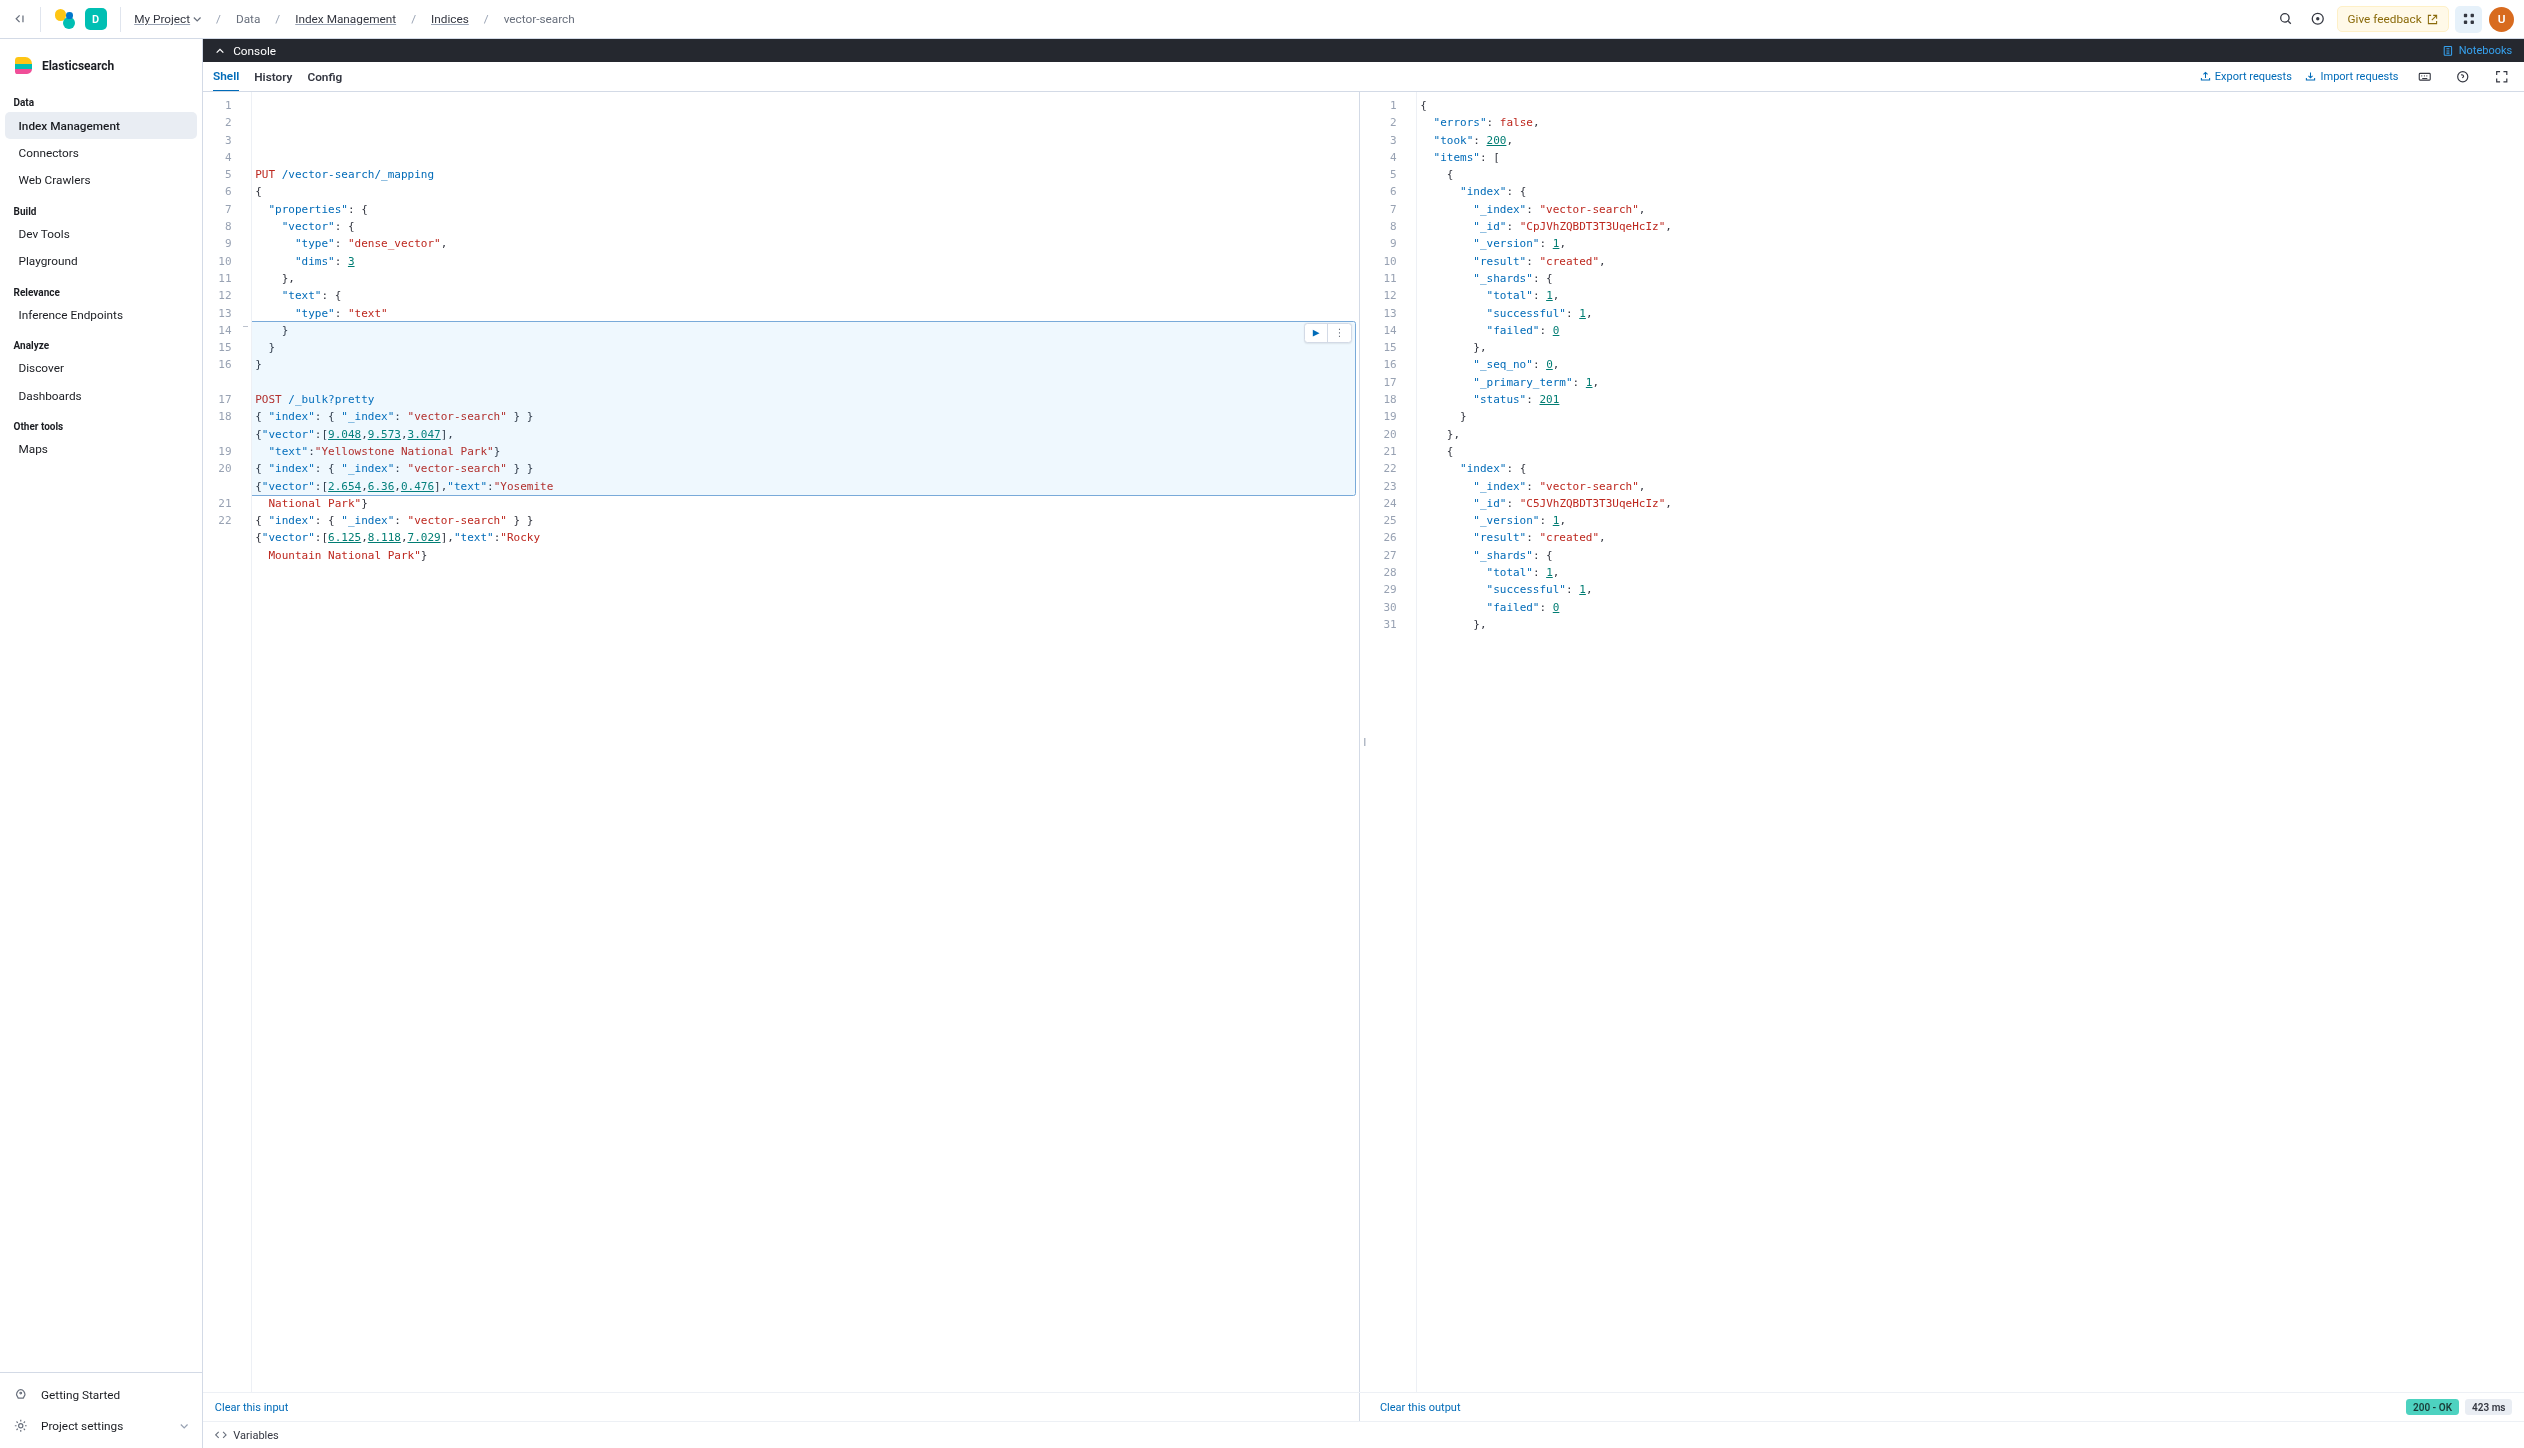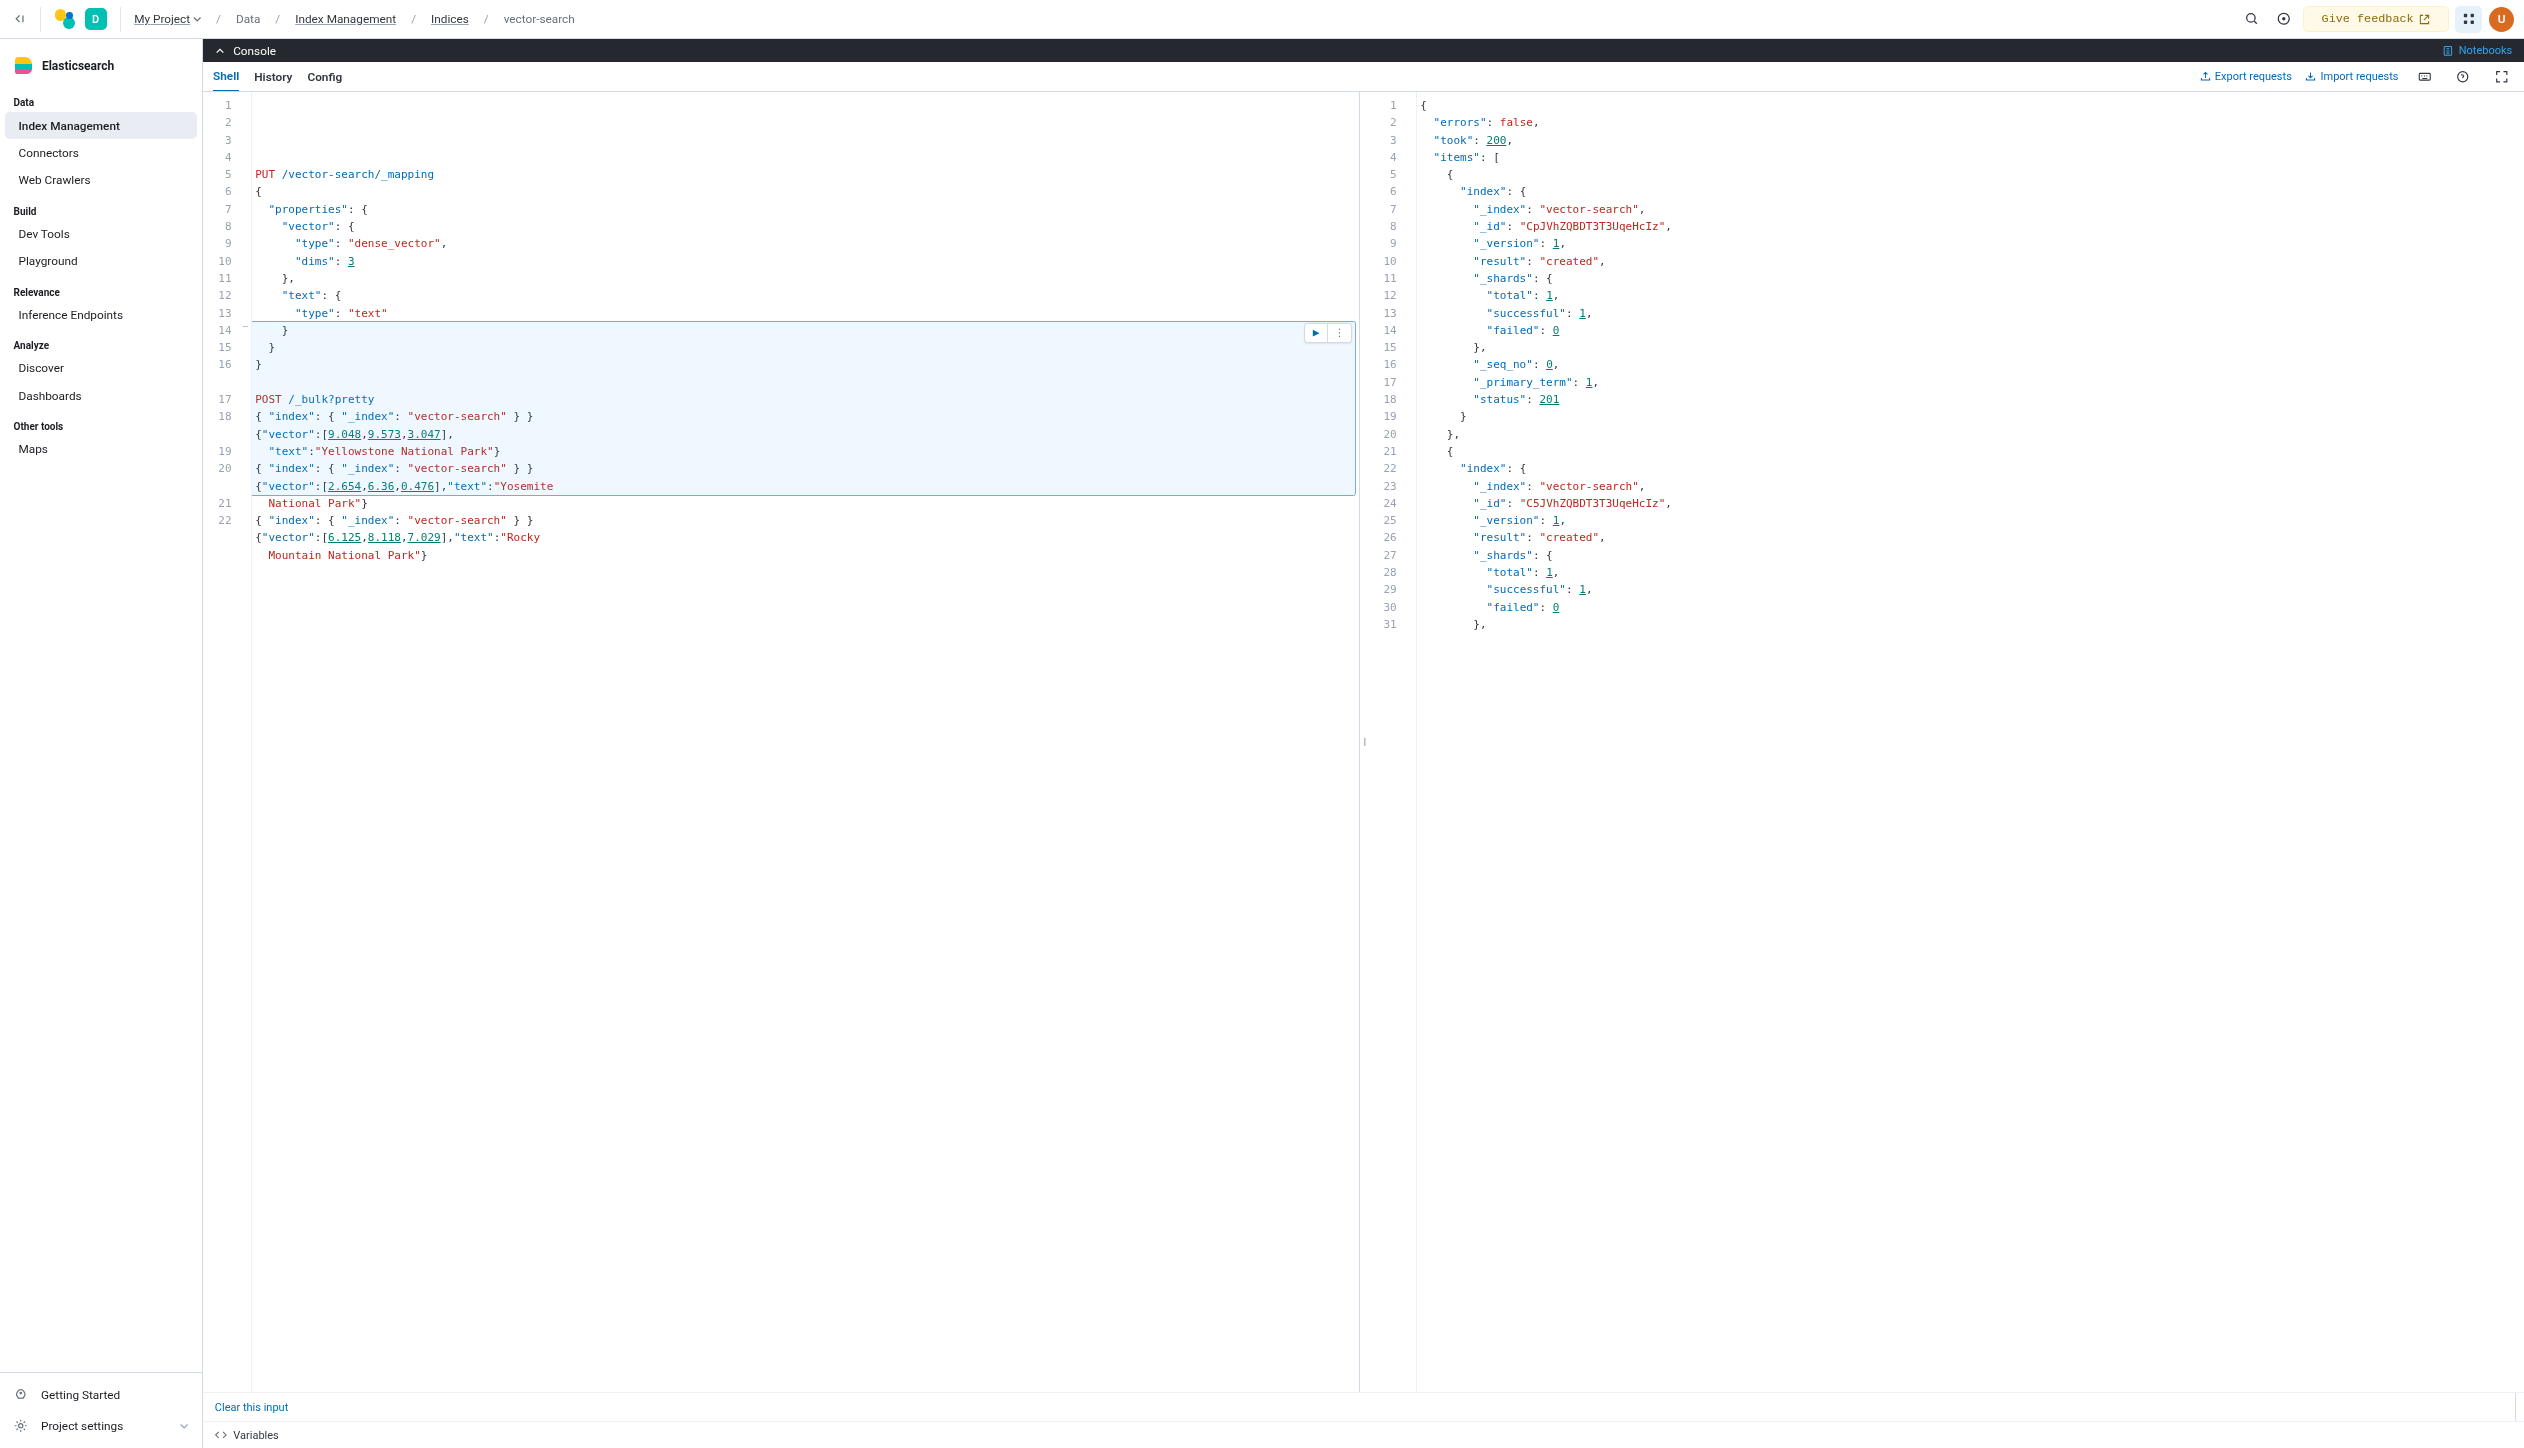--- a/index.html
+++ b/index.html
@@ -14,21 +14,21 @@
   .logo-yellow { width:11.8px;height:11.8px;border-radius:50%;background:#fec514;position:absolute;top:0;left:0;}
   .logo-teal { width:11.8px;height:11.8px;border-radius:50%;background:#00bfb3;position:absolute;bottom:0;right:0;}
   .logo-blue { width:6.7px;height:6.7px;border-radius:50%;background:#0077cc;position:absolute;top:3.4px;right:1.7px;}
   .deploy-badge { width:22px;height:22px;background:#00bfb3;border-radius:5px;display:flex;align-items:center;justify-content:center;color:#fff;font-weight:600;font-size:11px;}
   .bc { display:flex;align-items:center;gap:15px;font-size:11.8px;}
   .bc-sep { color:#98a2b3;}
   .bc-link { color:#343741;text-decoration:underline;text-decoration-color:#98a2b3;cursor:pointer;}
   .bc-drop { display:flex;align-items:center;gap:2.5px;}
   .bc-current { color:#69707d;}
   .icon-btn { width:25px;height:25px;display:flex;align-items:center;justify-content:center;cursor:pointer;color:#343741;border-radius:3.4px;}
-  .feedback-btn { background:#fff9e8;border:0.8px solid #fef0c7;padding:5px 18px;border-radius:5px;display:flex;align-items:center;gap:5px;font-size:11.8px;color:#8a6a0a;cursor:pointer;font-family:Liberation Mono, monospace;}
+  .feedback-btn { background:#fff9e8;border:0.8px solid #fef0c7;padding:5px 10px;border-radius:5px;display:flex;align-items:center;gap:5px;font-size:11.8px;color:#8a6a0a;cursor:pointer;}
   .apps-btn { width:27px;height:27px;background:#e6f1fa;border-radius:5px;display:flex;align-items:center;justify-content:center;cursor:pointer;}
   .avatar { width:25px;height:25px;background:#d86b1f;border-radius:50%;display:flex;align-items:center;justify-content:center;color:#fff;font-weight:600;}
 
   .body { display:flex; height: calc(100% - 39px); }
   .sidebar { width:203px; border-right:0.8px solid #d3dae6; display:flex;flex-direction:column;}
   .side-main { flex:1; overflow:auto; padding-top:6.7px;}
   .side-head { display:flex;align-items:center;gap:8.4px;padding:10px 13.5px;}
   .es-logo { width:20px;height:20px;position:relative;}
   .es-y{position:absolute;top:1.7px;left:1.7px;width:17px;height:6.7px;background:#fec514;border-radius:3.4px 6.7px 0 0;}
   .es-t{position:absolute;top:8.4px;left:1.7px;width:17px;height:5px;background:#00bfb3;}
@@ -349,20 +349,27 @@
         <div class="code" id="output-code"><div class="code-line"><span class="t-punc">{</span></div><div class="code-line"><span class="t-punc">  </span><span class="t-key">"errors"</span><span class="t-punc">: </span><span class="t-bool">false</span><span class="t-punc">,</span></div><div class="code-line"><span class="t-punc">  </span><span class="t-key">"took"</span><span class="t-punc">: </span><span class="t-num">200</span><span class="t-punc">,</span></div><div class="code-line"><span class="t-punc">  </span><span class="t-key">"items"</span><span class="t-punc">: [</span></div><div class="code-line"><span class="t-punc">    {</span></div><div class="code-line"><span class="t-punc">      </span><span class="t-key">"index"</span><span class="t-punc">: {</span></div><div class="code-line"><span class="t-punc">        </span><span class="t-key">"_index"</span><span class="t-punc">: </span><span class="t-str">"vector-search"</span><span class="t-punc">,</span></div><div class="code-line"><span class="t-punc">        </span><span class="t-key">"_id"</span><span class="t-punc">: </span><span class="t-str">"CpJVhZQBDT3T3UqeHcIz"</span><span class="t-punc">,</span></div><div class="code-line"><span class="t-punc">        </span><span class="t-key">"_version"</span><span class="t-punc">: </span><span class="t-num">1</span><span class="t-punc">,</span></div><div class="code-line"><span class="t-punc">        </span><span class="t-key">"result"</span><span class="t-punc">: </span><span class="t-str">"created"</span><span class="t-punc">,</span></div><div class="code-line"><span class="t-punc">        </span><span class="t-key">"_shards"</span><span class="t-punc">: {</span></div><div class="code-line"><span class="t-punc">          </span><span class="t-key">"total"</span><span class="t-punc">: </span><span class="t-num">1</span><span class="t-punc">,</span></div><div class="code-line"><span class="t-punc">          </span><span class="t-key">"successful"</span><span class="t-punc">: </span><span class="t-num">1</span><span class="t-punc">,</span></div><div class="code-line"><span class="t-punc">          </span><span class="t-key">"failed"</span><span class="t-punc">: </span><span class="t-num">0</span></div><div class="code-line"><span class="t-punc">        },</span></div><div class="code-line"><span class="t-punc">        </span><span class="t-key">"_seq_no"</span><span class="t-punc">: </span><span class="t-num">0</span><span class="t-punc">,</span></div><div class="code-line"><span class="t-punc">        </span><span class="t-key">"_primary_term"</span><span class="t-punc">: </span><span class="t-num">1</span><span class="t-punc">,</span></div><div class="code-line"><span class="t-punc">        </span><span class="t-key">"status"</span><span class="t-punc">: </span><span class="t-num">201</span></div><div class="code-line"><span class="t-punc">      }</span></div><div class="code-line"><span class="t-punc">    },</span></div><div class="code-line"><span class="t-punc">    {</span></div><div class="code-line"><span class="t-punc">      </span><span class="t-key">"index"</span><span class="t-punc">: {</span></div><div class="code-line"><span class="t-punc">        </span><span class="t-key">"_index"</span><span class="t-punc">: </span><span class="t-str">"vector-search"</span><span class="t-punc">,</span></div><div class="code-line"><span class="t-punc">        </span><span class="t-key">"_id"</span><span class="t-punc">: </span><span class="t-str">"C5JVhZQBDT3T3UqeHcIz"</span><span class="t-punc">,</span></div><div class="code-line"><span class="t-punc">        </span><span class="t-key">"_version"</span><span class="t-punc">: </span><span class="t-num">1</span><span class="t-punc">,</span></div><div class="code-line"><span class="t-punc">        </span><span class="t-key">"result"</span><span class="t-punc">: </span><span class="t-str">"created"</span><span class="t-punc">,</span></div><div class="code-line"><span class="t-punc">        </span><span class="t-key">"_shards"</span><span class="t-punc">: {</span></div><div class="code-line"><span class="t-punc">          </span><span class="t-key">"total"</span><span class="t-punc">: </span><span class="t-num">1</span><span class="t-punc">,</span></div><div class="code-line"><span class="t-punc">          </span><span class="t-key">"successful"</span><span class="t-punc">: </span><span class="t-num">1</span><span class="t-punc">,</span></div><div class="code-line"><span class="t-punc">          </span><span class="t-key">"failed"</span><span class="t-punc">: </span><span class="t-num">0</span></div><div class="code-line"><span class="t-punc">        },</span></div></div>
       </div>
     </div>
 
     <div class="footer-row">
       <div class="footer-cell">
         <span class="footer-link">Clear this input</span>
       </div>
       <div class="pane-border" style="height:100%;"></div>
       <div style="width:8.4px;"></div>
+      <div class="footer-cell">
+        <span class="footer-link">Clear this output</span>
+        <span style="display:flex;gap:6.7px;">
+          <span class="badge badge-ok">200 - OK</span>
+          <span class="badge badge-time">423 ms</span>
+        </span>
+      </div>
     </div>
     <div class="var-row">
       <svg width="11.8" height="11.8" viewBox="0 0 16 16" fill="none" stroke="#69707d" stroke-width="1.5">
           <path d="M5 4L1 8l4 4M11 4l4 4-4 4"></path>
         </svg>
       <span>Variables</span>
     </div>
   </div>
 </div>
 

